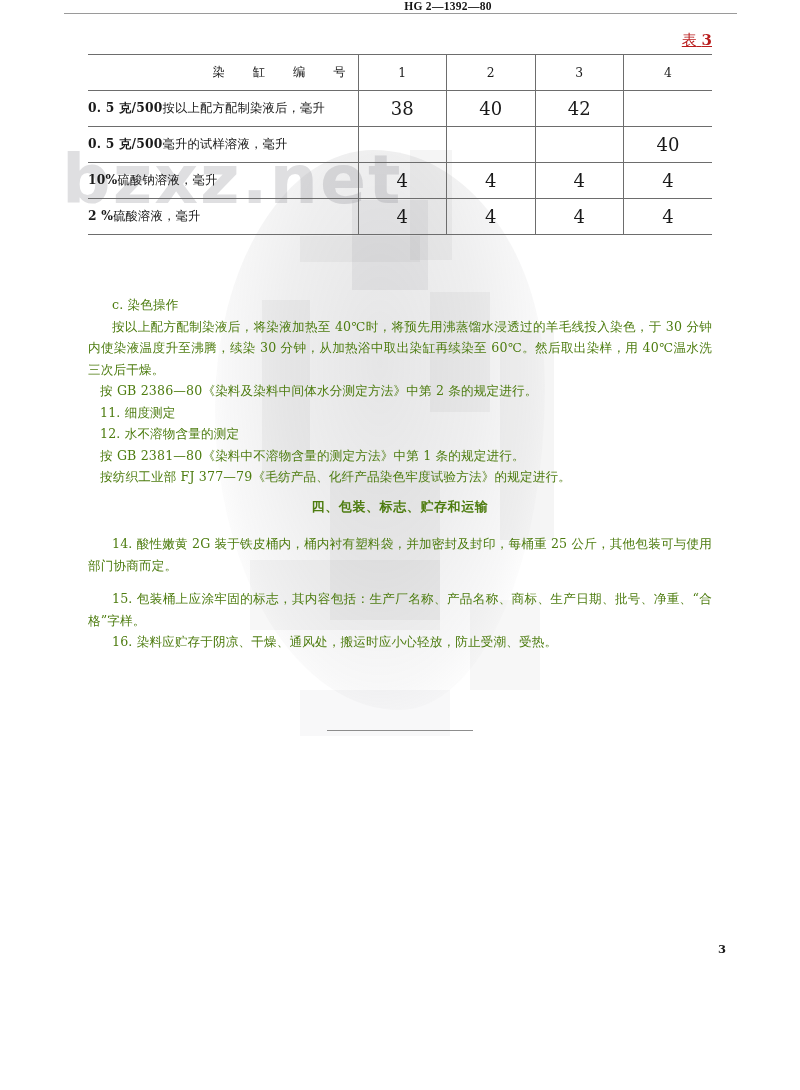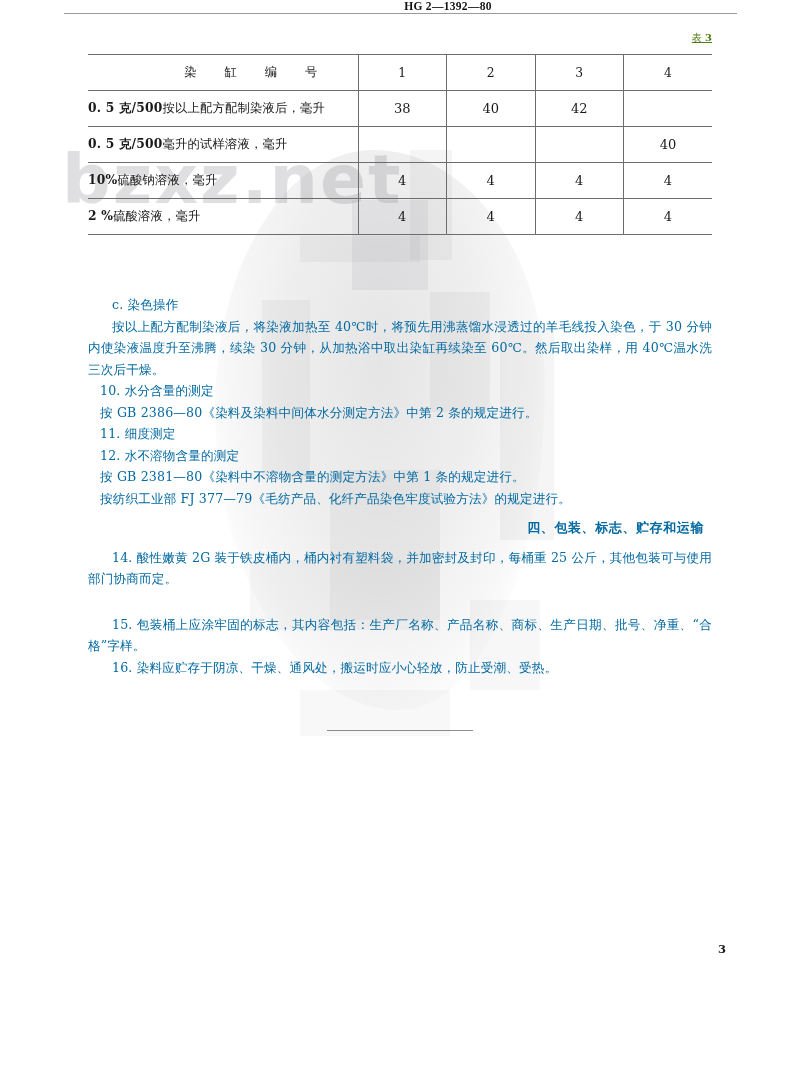--- a/index.html
+++ b/index.html
@@ -92,22 +92,22 @@
     position: absolute;
     left: 64px; top: 13px;
     width: 673px; height: 0;
     border-top: 1.1px solid #9a9a9a;
   }
 
   
   .tbl-caption {
     position: absolute;
     right: 88px; top: 31px;
-    font-size: 10px;
-    color: #4d7c0f;
+    font-size: 15px;
+    color: #b91c1c;
     text-decoration: underline;
   }
   .tbl-caption .cap-num { font-weight: bold; font-family: "DejaVu Serif", "Liberation Serif", serif; }
 
   
   .tbl-wrap {
     position: absolute;
     left: 88px; top: 54px;
     width: 624px;
   }
@@ -130,58 +130,58 @@
   
   table.t3 td.vsep, table.t3 th.vsep { border-left: 1.1px solid #6d6d6d; }
 
   .cell-label {
     font-size: 12.3px;
     padding-left: 16px;
     letter-spacing: 0.2px;
     white-space: nowrap;
   }
   .cell-label.center-spaced {
-    text-align: center;
+    text-align: right;
     padding-left: 68px;
     letter-spacing: 12px;
   }
   .cell-val {
     text-align: center;
-    font-size: 13px;
+    font-size: 18px;
     font-family: "DejaVu Serif", "Liberation Serif", serif;
     font-weight: bold;
   }
   .hdr-val {
     text-align: center;
     font-size: 12.3px;
     font-weight: bold;
     font-family: "DejaVu Serif", "Liberation Serif", serif;
   }
   .bold-lat { font-weight: bold; font-family: "DejaVu Serif", "Liberation Serif", serif; }
 
   
   .body-block {
     position: absolute;
     left: 88px;
     width: 624px;
     font-size: 12.6px;
     line-height: 21.5px;
     text-align: justify;
-    color: #0369a1;
+    color: #4d7c0f;
     letter-spacing: 0.15px;
   }
   .para { margin: 0; }
   .indent-1 { text-indent: 24px; }
   .indent-half { text-indent: 12px; }
   .sec-title {
-    text-align: right;
+    text-align: center;
     font-weight: bold;
     font-size: 13px;
     letter-spacing: 0.6px;
-    margin: 8px;
+    margin: 16px;
   }
 
   
   .end-rule {
     position: absolute;
     left: 327px; top: 730px;
     width: 146px; height: 0;
     border-top: 1.3px solid #8d8d8d;
   }
 
@@ -269,29 +269,28 @@
             <td class="cell-val vsep">4</td>
             <td class="cell-val vsep">4</td>
           </tr>
         </tbody>
       </table>
     </div>
 
     <div class="body-block" style="top:294px;">
       <p class="para indent-1">c. 染色操作</p>
       <p class="para indent-1">按以上配方配制染液后，将染液加热至 40℃时，将预先用沸蒸馏水浸透过的羊毛线投入染色，于 30 分钟内使染液温度升至沸腾，续染 30 分钟，从加热浴中取出染缸再续染至 60℃。然后取出染样，用 40℃温水洗三次后干燥。</p>
-      <p class="para indent-half">10. 水分含量的测定</p>
       <p class="para indent-half">按 GB 2386—80《染料及染料中间体水分测定方法》中第 2 条的规定进行。</p>
       <p class="para indent-half">11. 细度测定</p>
       <p class="para indent-half">12. 水不溶物含量的测定</p>
       <p class="para indent-half">按 GB 2381—80《染料中不溶物含量的测定方法》中第 1 条的规定进行。</p>
       <p class="para indent-half">按纺织工业部 FJ 377—79《毛纺产品、化纤产品染色牢度试验方法》的规定进行。</p>
       <p class="para sec-title" style="margin-top:8px;">四、包装、标志、贮存和运输</p>
       <p class="para indent-1" style="margin-top:8px;">14. 酸性嫩黄 2G 装于铁皮桶内，桶内衬有塑料袋，并加密封及封印，每桶重 25 公斤，其他包装可与使用部门协商而定。</p>
-      <p class="para indent-1" style="margin-top:24px;">15. 包装桶上应涂牢固的标志，其内容包括：生产厂名称、产品名称、商标、生产日期、批号、净重、“合格”字样。</p>
+      <p class="para indent-1" style="margin-top:12px;">15. 包装桶上应涂牢固的标志，其内容包括：生产厂名称、产品名称、商标、生产日期、批号、净重、“合格”字样。</p>
       <p class="para indent-1">16. 染料应贮存于阴凉、干燥、通风处，搬运时应小心轻放，防止受潮、受热。</p>
     </div>
 
     <div class="end-rule"></div>
 
     <div class="folio">3</div>
 
   </div>
 </div>
 

